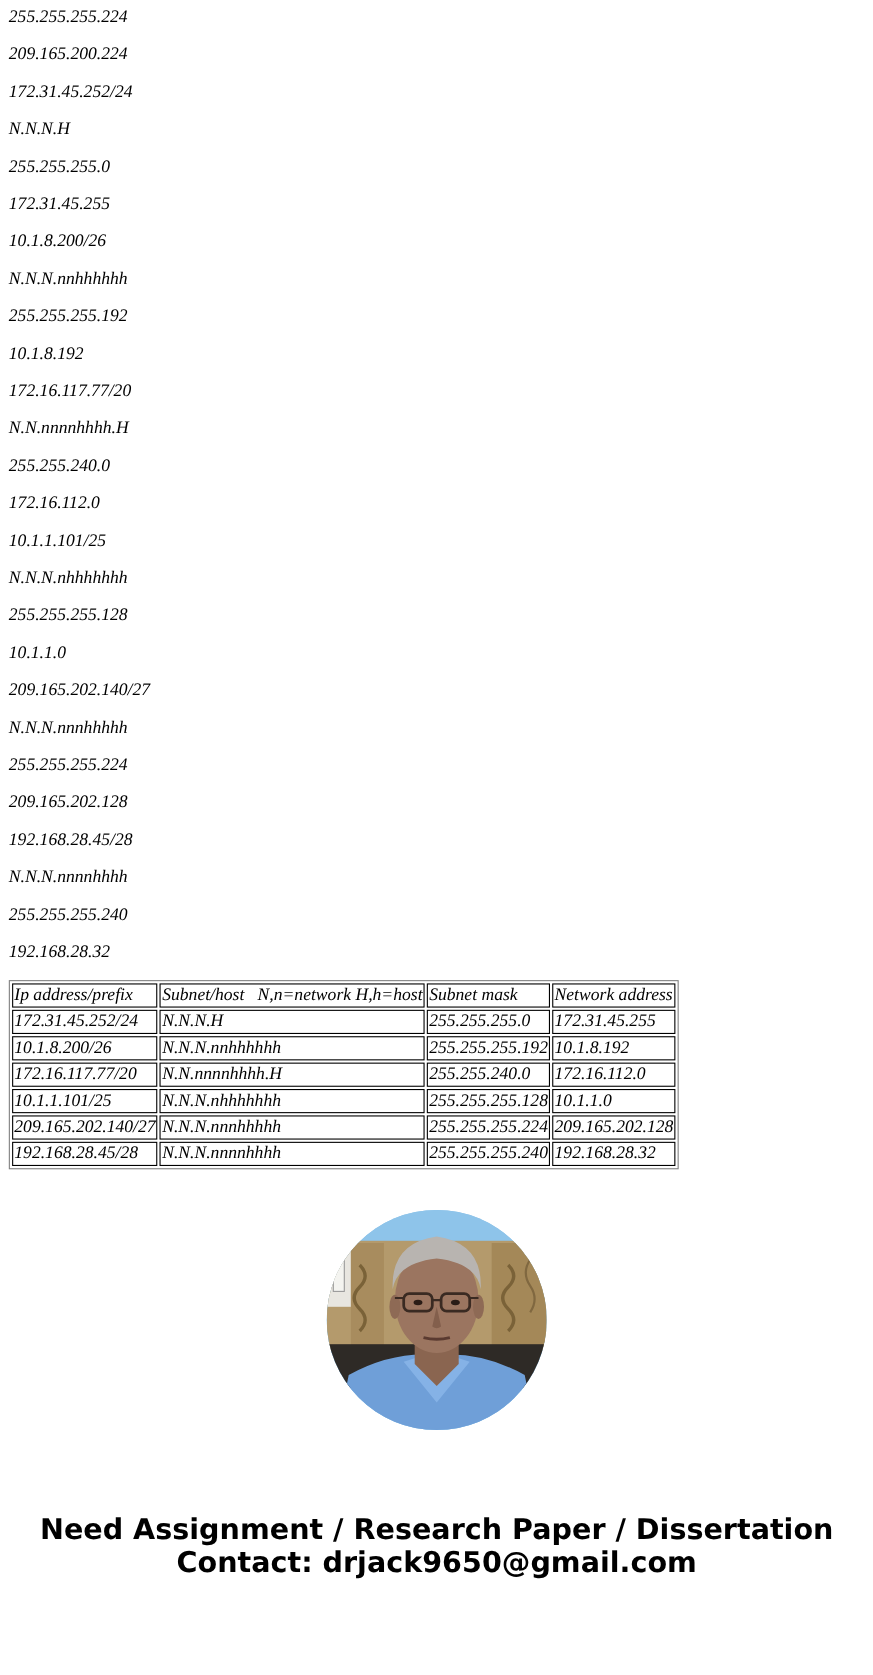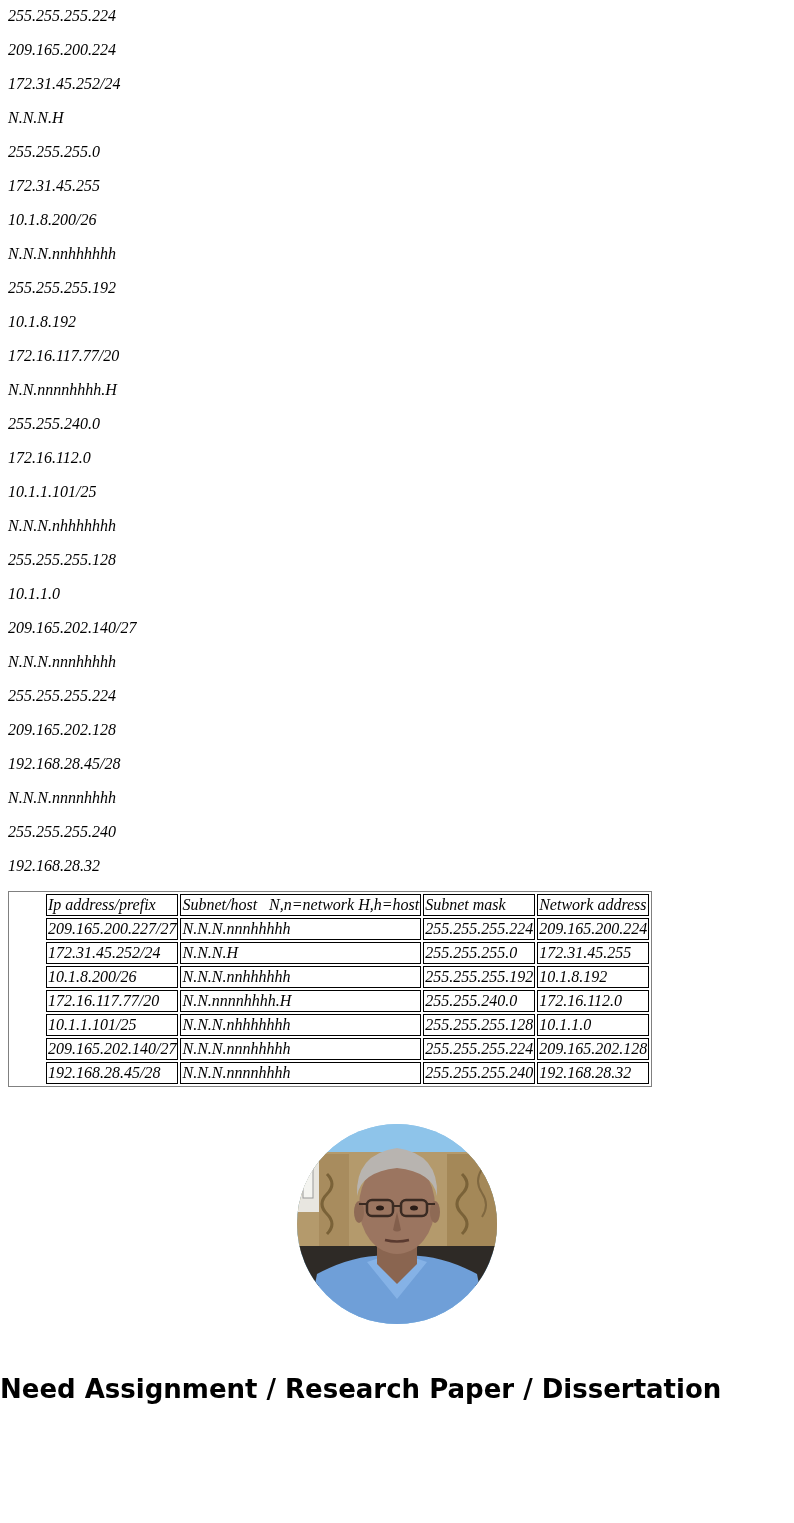--- a/index.html
+++ b/index.html
@@ -30,21 +30,20 @@
     .lines p:first-child {
       padding-top: 7px;
     }
     table.subnet-table {
       border: 1px solid #808080;
       border-collapse: separate;
       border-spacing: 2px;
       margin-top: 7px;
       font-family: "Liberation Serif", "DejaVu Serif", serif;
       font-size: 16px;
-      padding-left: 35px;
     }
     table.subnet-table td {
       border: 1px solid #000;
       padding: 1px;
       height: 18px;
       line-height: 18px;
       white-space: pre;
       text-align: left;
       vertical-align: middle;
     }
@@ -60,22 +59,22 @@
       overflow: hidden;
       position: relative;
       background: #8fc2e8;
     }
     .avatar svg {
       display: block;
       width: 200px;
       height: 200px;
     }
     .promo {
-      margin-top: 50px;
-      text-align: left;
+      margin-top: 76px;
+      text-align: center;
       font-family: "DejaVu Sans", "Liberation Sans", sans-serif;
       font-weight: bold;
       font-size: 26px;
       line-height: 30px;
       color: #000;
     }
     .promo div {
       display: block;
     }
   </style>
@@ -115,26 +114,20 @@
 
   <table class="subnet-table">
     <tbody>
       <tr>
         <td>Ip address/prefix</td>
         <td>Subnet/host   N,n=network H,h=host</td>
         <td>Subnet mask</td>
         <td>Network address</td>
       </tr>
       <tr>
-        <td>209.165.200.227/27</td>
-        <td>N.N.N.nnnhhhhh</td>
-        <td>255.255.255.224</td>
-        <td>209.165.200.224</td>
-      </tr>
-      <tr>
         <td>172.31.45.252/24</td>
         <td>N.N.N.H</td>
         <td>255.255.255.0</td>
         <td>172.31.45.255</td>
       </tr>
       <tr>
         <td>10.1.8.200/26</td>
         <td>N.N.N.nnhhhhhh</td>
         <td>255.255.255.192</td>
         <td>10.1.8.192</td>
@@ -207,13 +200,14 @@
 
       <path d="M100 88 L96 106 Q100 109 104 106 Z" fill="#835f4c"></path>
 
       <path d="M88 116 Q100 119 112 116" stroke="#5a3a30" stroke-width="2.5" fill="none"></path>
     </svg>
   </div>
 </div>
 
 <div class="promo">
   <div>Need Assignment / Research Paper / Dissertation</div>
+  <div>Contact: drjack9650@gmail.com</div>
 </div>
 
 </body></html>

